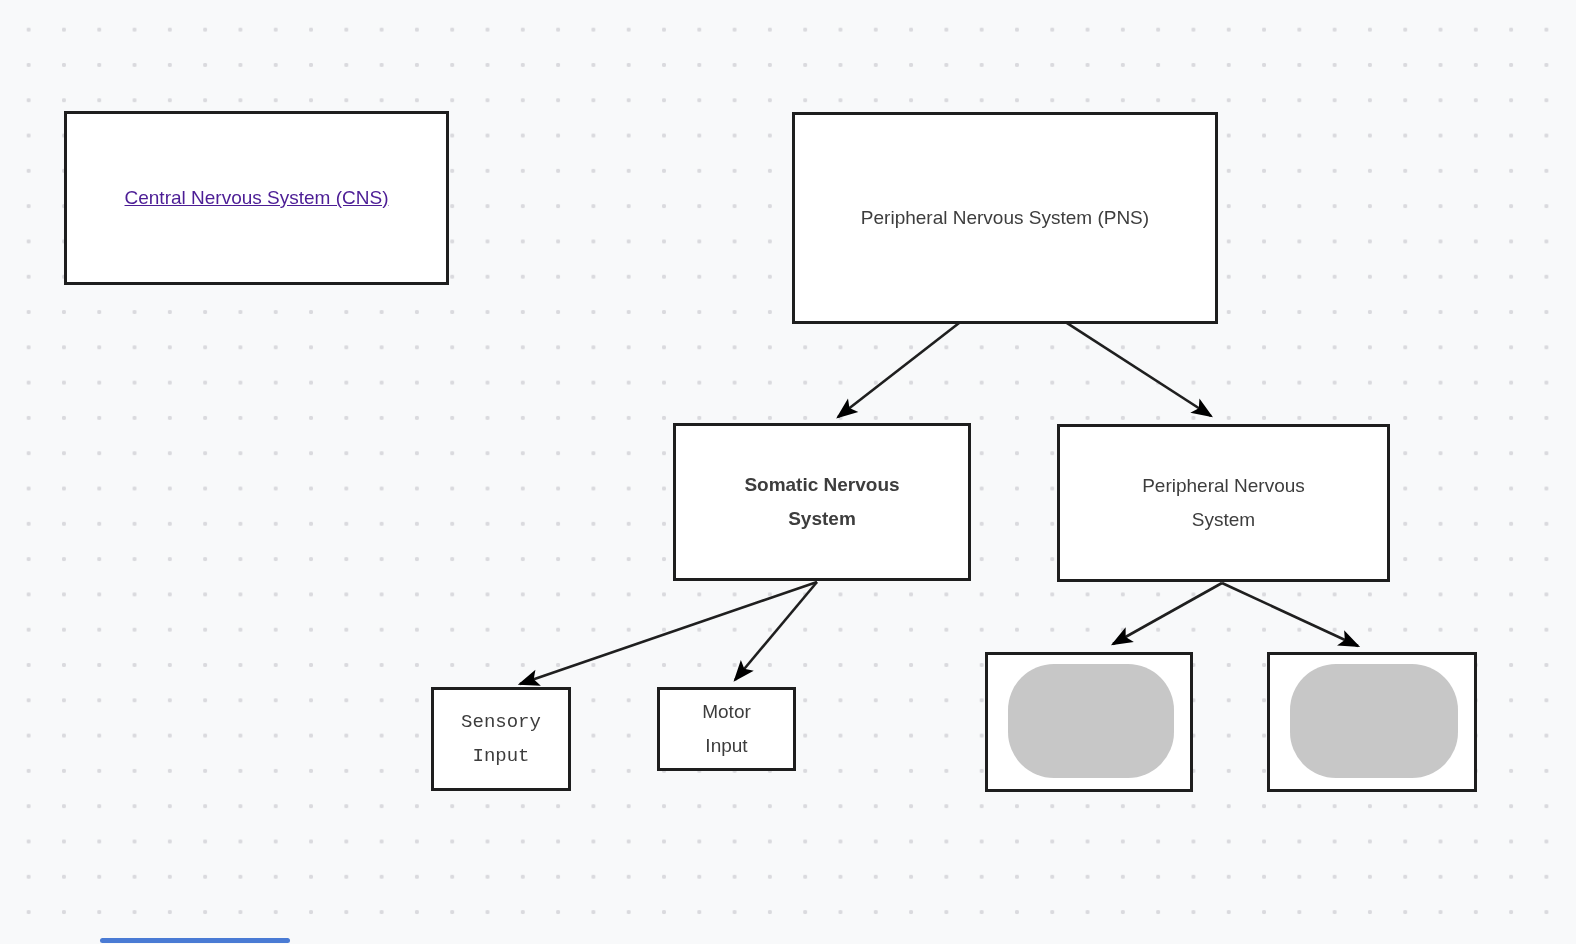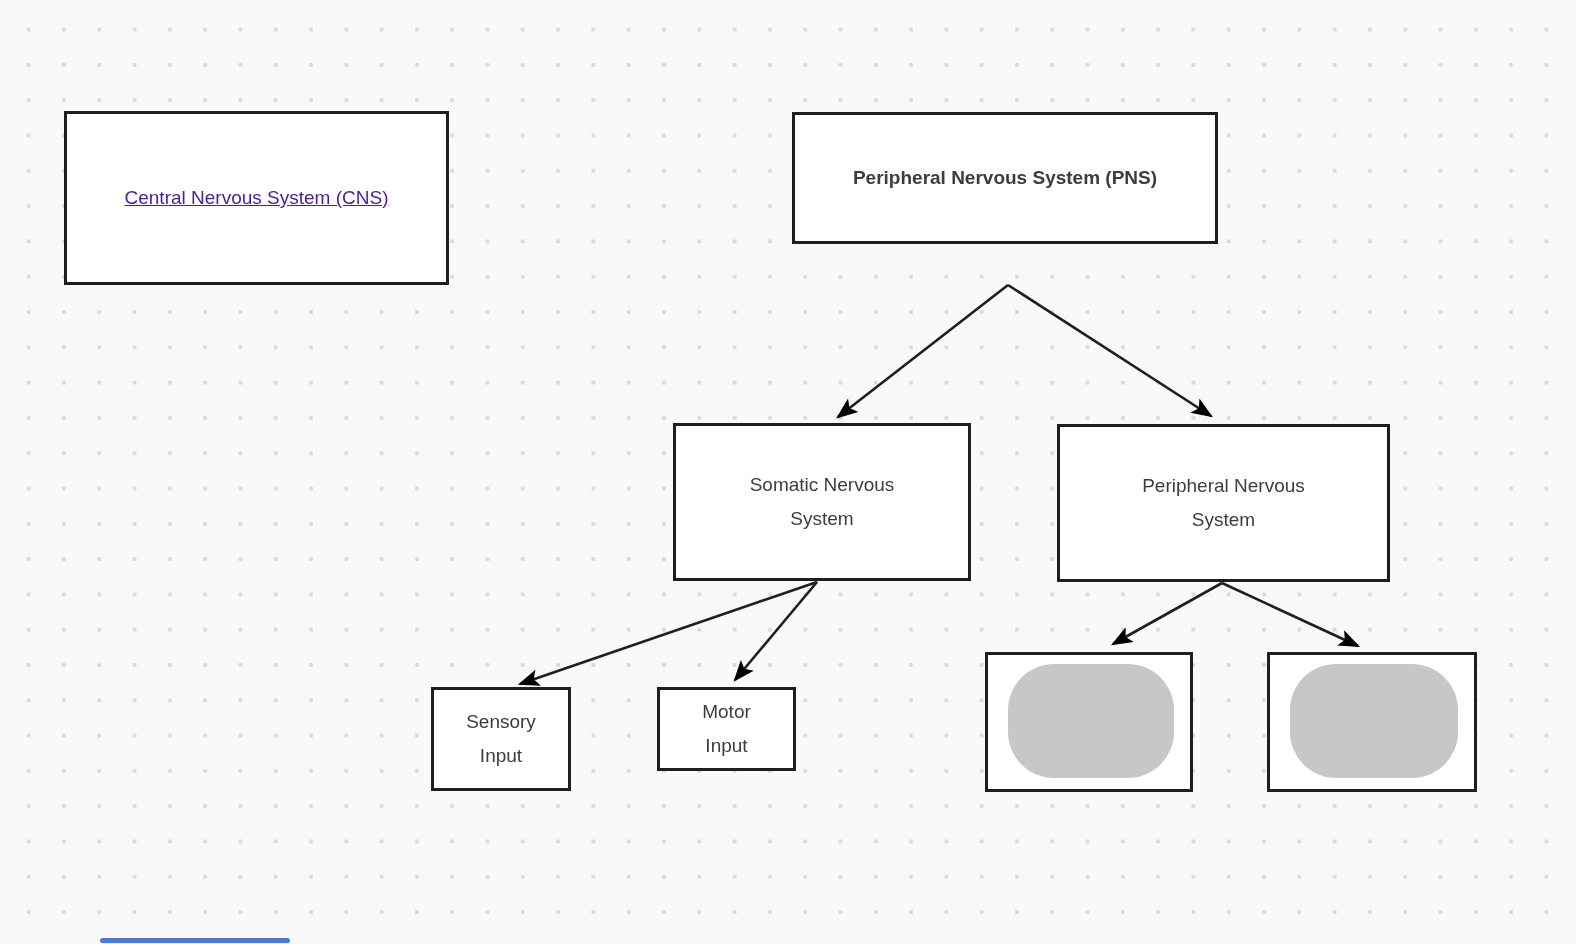--- a/index.html
+++ b/index.html
@@ -78,38 +78,38 @@
         <line x1="1222" y1="583" x2="1113" y2="644" marker-end="url(#arrowhead)"></line>
         <line x1="1222" y1="583" x2="1358" y2="646" marker-end="url(#arrowhead)"></line>
       </g>
   </svg>
   <div id="nodes-root">
       <div class="node" style="left: 64px; top: 111px; width: 385px; height: 174px; background: rgb(255, 255, 255); border-color: rgb(30, 30, 30);">
         <div class="label" style="color: #4c1d95; text-decoration: underline;">
           <div>Central Nervous System (CNS)</div>
         </div>
       </div>
-      <div class="node" style="left: 792px; top: 112px; width: 426px; height: 132px; background: rgb(255, 255, 255); border-color: rgb(30, 30, 30); font-weight: bold;">
+      <div class="node" style="left: 792px; top: 112px; width: 426px; height: 212px; background: rgb(255, 255, 255); border-color: rgb(30, 30, 30);">
         <div class="label" style="color: rgb(61, 61, 61);">
           <div>Peripheral Nervous System (PNS)</div>
         </div>
       </div>
-      <div class="node" style="left: 673px; top: 423px; width: 298px; height: 158px; background: rgb(255, 255, 255); border-color: rgb(30, 30, 30);">
+      <div class="node" style="left: 673px; top: 423px; width: 298px; height: 158px; background: rgb(255, 255, 255); border-color: rgb(30, 30, 30); font-weight: bold;">
         <div class="label" style="color: rgb(61, 61, 61);">
           <div>Somatic Nervous</div>
           <div>System</div>
         </div>
       </div>
       <div class="node" style="left: 1057px; top: 424px; width: 333px; height: 158px; background: rgb(255, 255, 255); border-color: rgb(30, 30, 30);">
         <div class="label" style="color: rgb(61, 61, 61);">
           <div>Peripheral Nervous</div>
           <div>System</div>
         </div>
       </div>
-      <div class="node" style="left: 431px; top: 687px; width: 140px; height: 104px; background: rgb(255, 255, 255); border-color: rgb(30, 30, 30);">
+      <div class="node" style="left: 431px; top: 687px; width: 140px; height: 104px; background: rgb(255, 255, 255); border-color: rgb(30, 30, 30); font-family: Liberation Mono, monospace;">
         <div class="label" style="color: rgb(61, 61, 61);">
           <div>Sensory</div>
           <div>Input</div>
         </div>
       </div>
       <div class="node" style="left: 657px; top: 687px; width: 139px; height: 84px; background: rgb(255, 255, 255); border-color: rgb(30, 30, 30);">
         <div class="label" style="color: rgb(61, 61, 61);">
           <div>Motor</div>
           <div>Input</div>
         </div>

